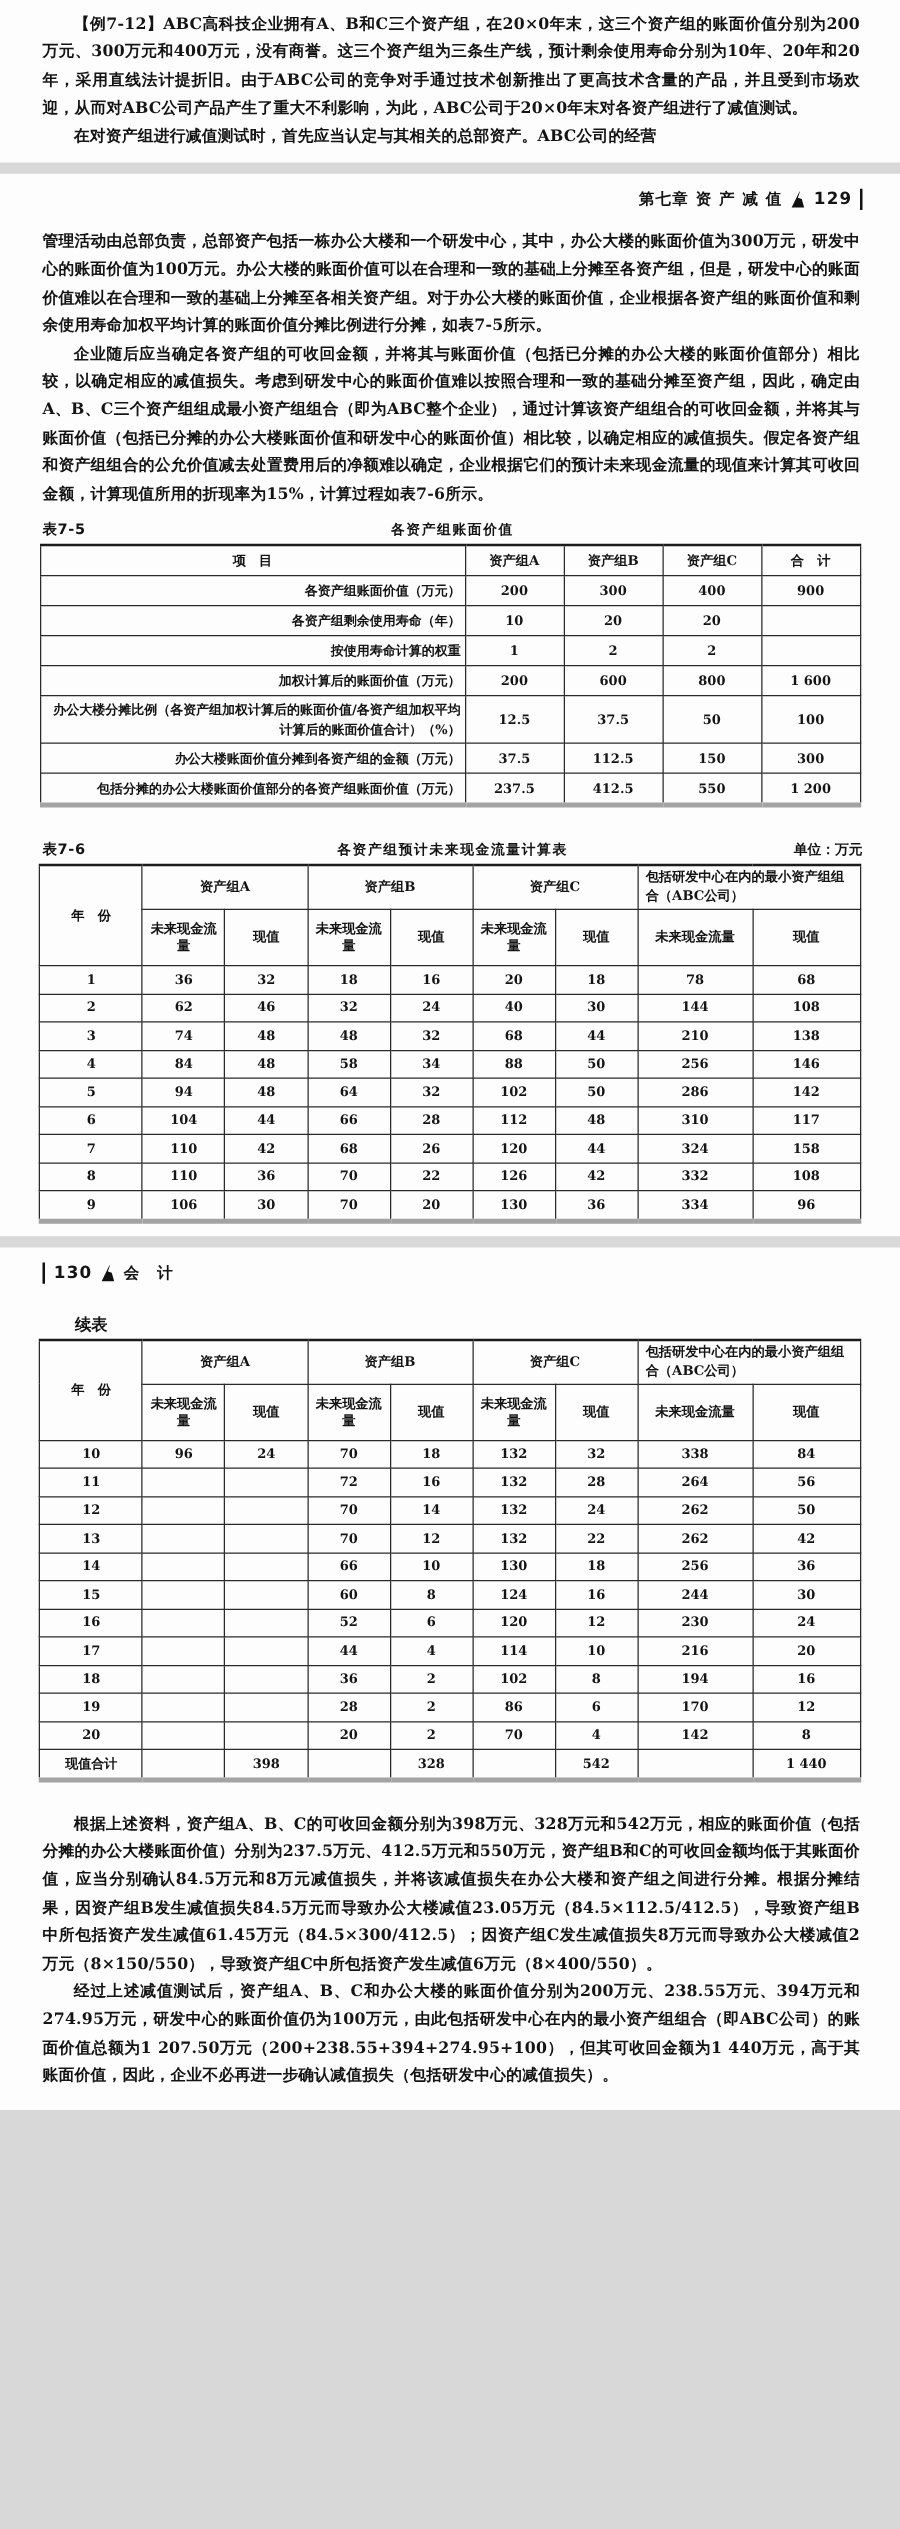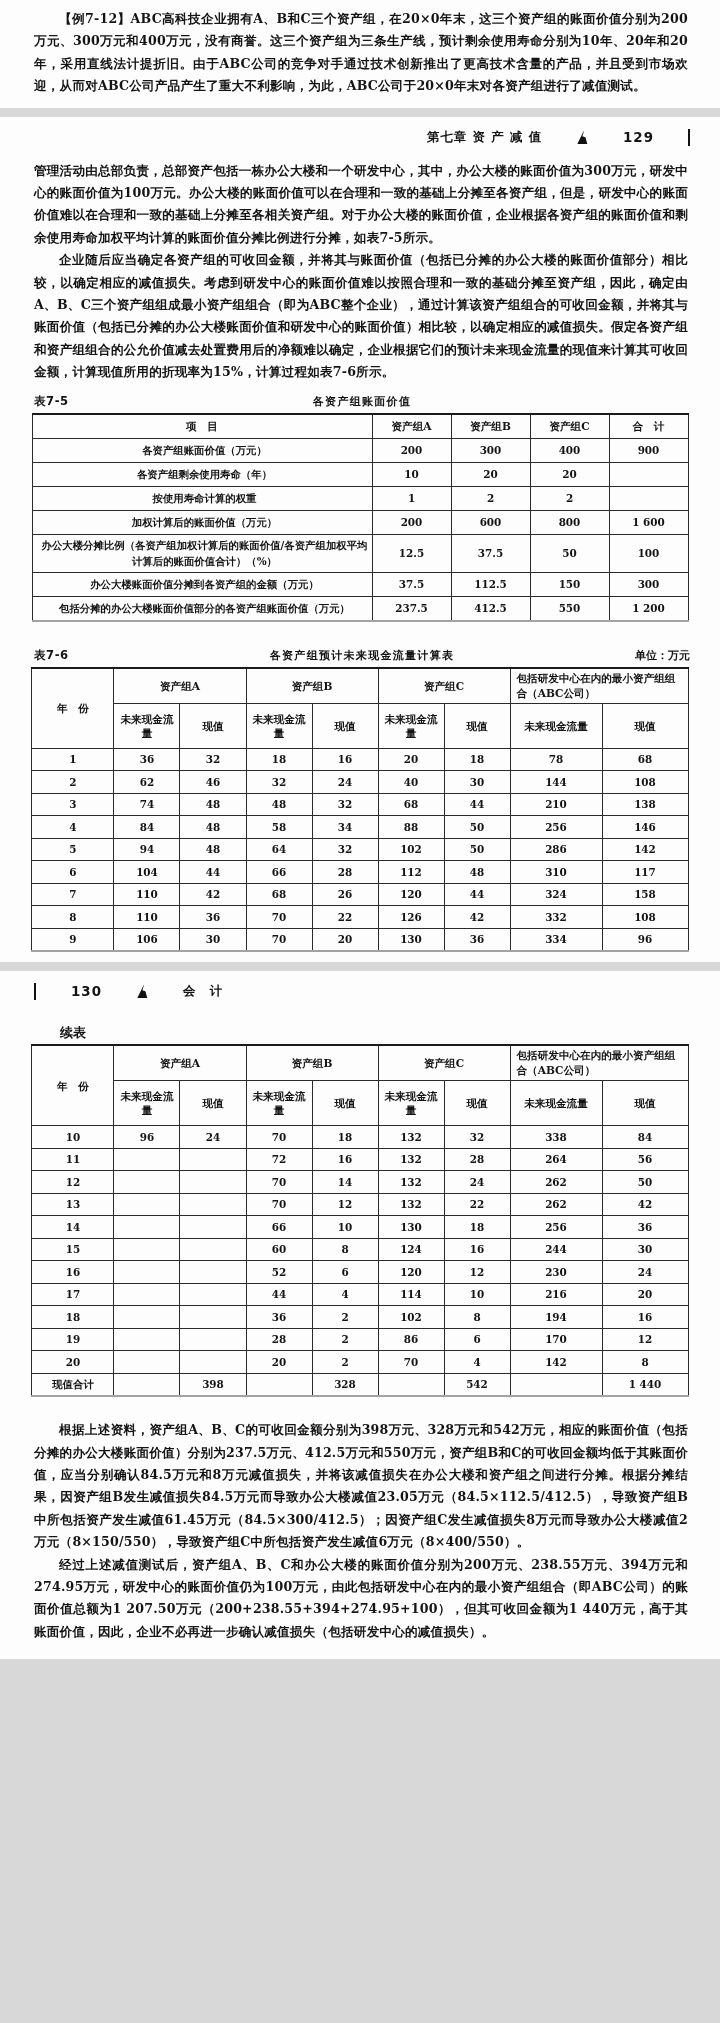--- a/index.html
+++ b/index.html
@@ -31,21 +31,20 @@
   }
   .body-text.indent { text-indent:25px; }
 
   .runhead {
     font-size:12.4px;
     font-weight:700;
     padding:0 30px 0 34px;
     letter-spacing:1px;
     display:flex;
     align-items:center;
-    gap:28px;
   }
   .runhead.right { justify-content:flex-end; }
   .rh-mark {
     display:inline-block;
     width:11px; height:13px;
     margin:0 7px;
     position:relative;
     vertical-align:-2px;
   }
   .rh-mark::before{
@@ -110,23 +109,23 @@
   }
   table.doc td, table.doc th {
     border:1px solid #2a2a2a;
     padding:2px 3px;
     text-align:center;
     vertical-align:middle;
     line-height:14px;
     font-weight:600;
   }
   table.doc th { font-weight:700; font-size:10.6px; }
-  table.doc .lft { text-align:center; padding-left:8px;margin-top:32px; }
+  table.doc .lft { text-align:right; padding-left:8px;margin-top:32px; }
   table.doc .thick-top { border-top:2px solid #1b1b1b;text-align:center; }
-  table.doc tr.last td { border-bottom:2px solid #a3a3a3; }
+  table.doc tr.last td { border-bottom:4px solid #a3a3a3; }
   .t75 td, .t75 th { height:19px; }
   .t75 .tall { height:33px; }
   .t76 td { height:17.5px; }
 
   .wm {
     position:absolute;
     right:16px;
     bottom:14px;
     font-size:20px;
     font-weight:700;
@@ -139,20 +138,21 @@
   .blk-p1 { padding-top:8px; padding-bottom:10px; }
   .blk-p2 { padding-top:12px; padding-bottom:10px; }
   .blk-p3 { padding-top:12px; padding-bottom:16px; }
   .sec-space { height:13px; }
 </style>
 </head>
 <body>
 
 <div class="page blk-p1">
   <p class="body-text indent">【例7-12】ABC高科技企业拥有A、B和C三个资产组，在20×0年末，这三个资产组的账面价值分别为200万元、300万元和400万元，没有商誉。这三个资产组为三条生产线，预计剩余使用寿命分别为10年、20年和20年，采用直线法计提折旧。由于ABC公司的竞争对手通过技术创新推出了更高技术含量的产品，并且受到市场欢迎，从而对ABC公司产品产生了重大不利影响，为此，ABC公司于20×0年末对各资产组进行了减值测试。</p>
+  <p class="body-text indent">在对资产组进行减值测试时，首先应当认定与其相关的总部资产。ABC公司的经营</p>
 </div>
 
 <div class="gap"></div>
 
 <div class="page blk-p2">
 
   <div class="runhead right">
     <span>第七章  资 产 减 值</span>
     <span class="rh-mark"></span>
     <span class="rh-pg">129</span>

